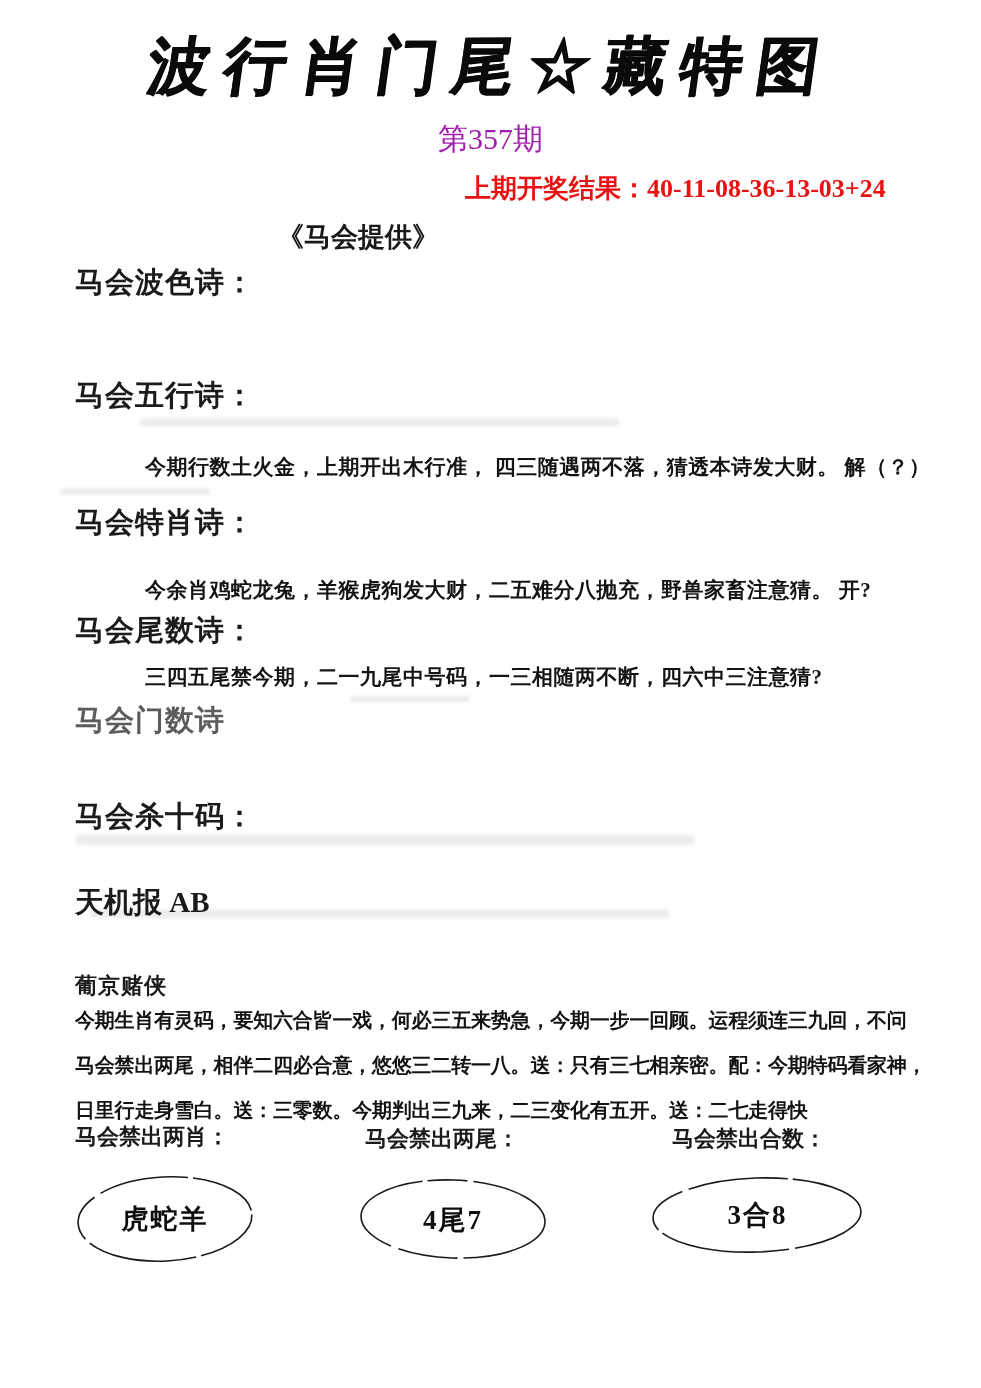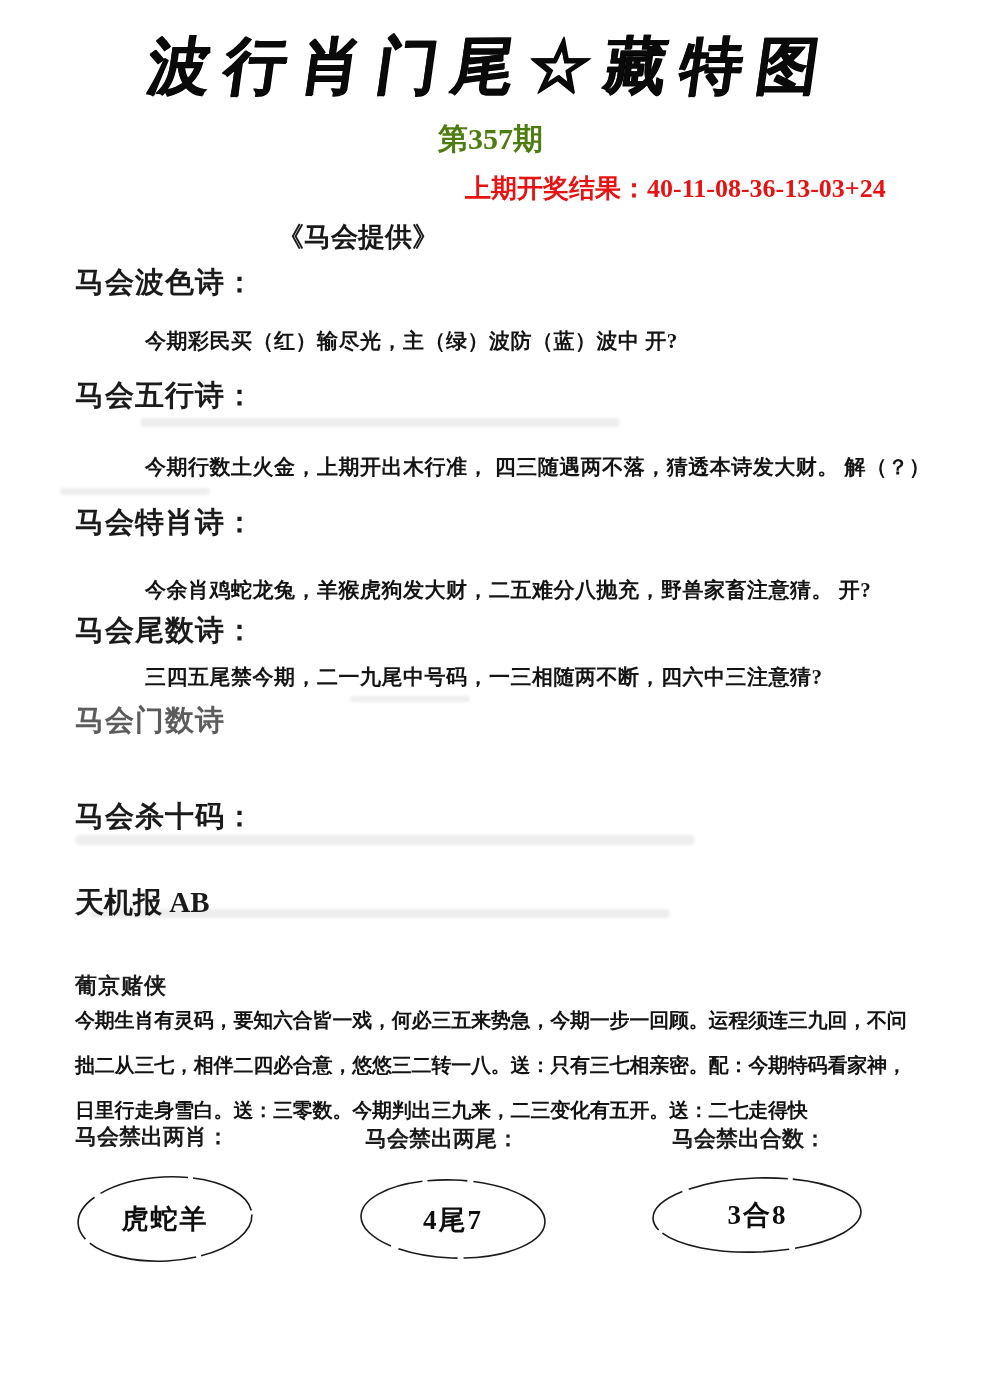--- a/index.html
+++ b/index.html
@@ -17,21 +17,21 @@
     text-align:center;
     font-size:62px;font-weight:900;
     letter-spacing:14px;
     transform:skewX(-8deg);
     text-shadow:1px 0 #000, 0 1px #000;
     color:#0a0a0a;
   }
   .issue{
     top:119px;left:0;width:100%;
     text-align:center;
-    font-size:30px;font-weight:700;color:#4d7c0f;
+    font-size:30px;font-weight:400;color:#a21caf;
   }
   .lastresult{
     top:171px;left:465px;
     font-size:26px;font-weight:700;
   }
   .provider{
     top:219px;left:277px;
     font-size:27px;font-weight:600;color:#191919;
   }
   .heading{
@@ -72,40 +72,39 @@
 <body>
 
 <div id="page">
 
   <div class="abs title">波行肖门尾☆藏特图</div>
   <div class="abs issue">第357期</div>
   <div class="abs lastresult" style="color:#e81212;"><span>上期开奖结果：</span><span>40-11-08-36-13-03+24</span></div>
   <div class="abs provider">《马会提供》</div>
 
   <div class="abs heading" style="top:263px;">马会波色诗：</div>
-  <div class="abs poem" style="top:327px;">今期彩民买（红）输尽光，主（绿）波防（蓝）波中 开?</div>
 
   <div class="abs heading" style="top:376px;">马会五行诗：</div>
   <div class="abs poem" style="top:453px;">今期行数土火金，上期开出木行准， 四三随遇两不落，猜透本诗发大财。 解（？）</div>
 
   <div class="abs heading" style="top:503px;">马会特肖诗：</div>
   <div class="abs poem" style="top:576px;">今余肖鸡蛇龙兔，羊猴虎狗发大财，二五难分八抛充，野兽家畜注意猜。 开?</div>
 
   <div class="abs heading" style="top:611px;">马会尾数诗：</div>
   <div class="abs poem" style="top:663px;">三四五尾禁今期，二一九尾中号码，一三相随两不断，四六中三注意猜?</div>
 
   <div class="abs heading faded" style="top:701px;">马会门数诗</div>
 
   <div class="abs heading" style="top:797px;">马会杀十码：</div>
 
   <div class="abs heading" style="top:883px;letter-spacing:0;">天机报 AB</div>
 
   <div class="abs heading" style="top:971px;font-size:22px;">葡京赌侠</div>
   <div class="abs para" style="top:1007px;">今期生肖有灵码，要知六合皆一戏，何必三五来势急，今期一步一回顾。运程须连三九回，不问</div>
-  <div class="abs para" style="top:1052px;">拙二从三七，相伴二四必合意，悠悠三二转一八。送：只有三七相亲密。配：今期特码看家神，</div>
+  <div class="abs para" style="top:1052px;">马会禁出两尾，相伴二四必合意，悠悠三二转一八。送：只有三七相亲密。配：今期特码看家神，</div>
   <div class="abs para" style="top:1097px;">日里行走身雪白。送：三零数。今期判出三九来，二三变化有五开。送：二七走得快</div>
 
   <div class="abs bheading" style="left:75px;top:1122px;">马会禁出两肖：</div>
   <div class="abs bheading" style="left:365px;top:1124px;">马会禁出两尾：</div>
   <div class="abs bheading" style="left:672px;top:1124px;">马会禁出合数：</div>
 
   <div class="ellipse-box" style="left:75px;top:1174px;width:180px;height:90px;">
     <svg width="180" height="90">
       <ellipse cx="90" cy="45" rx="87" ry="42" fill="none" stroke="#1a1a1a" stroke-width="1.6" stroke-dasharray="70 5 110 6 50 7 90 5" transform="rotate(-3 90 45)"></ellipse>
     </svg>

